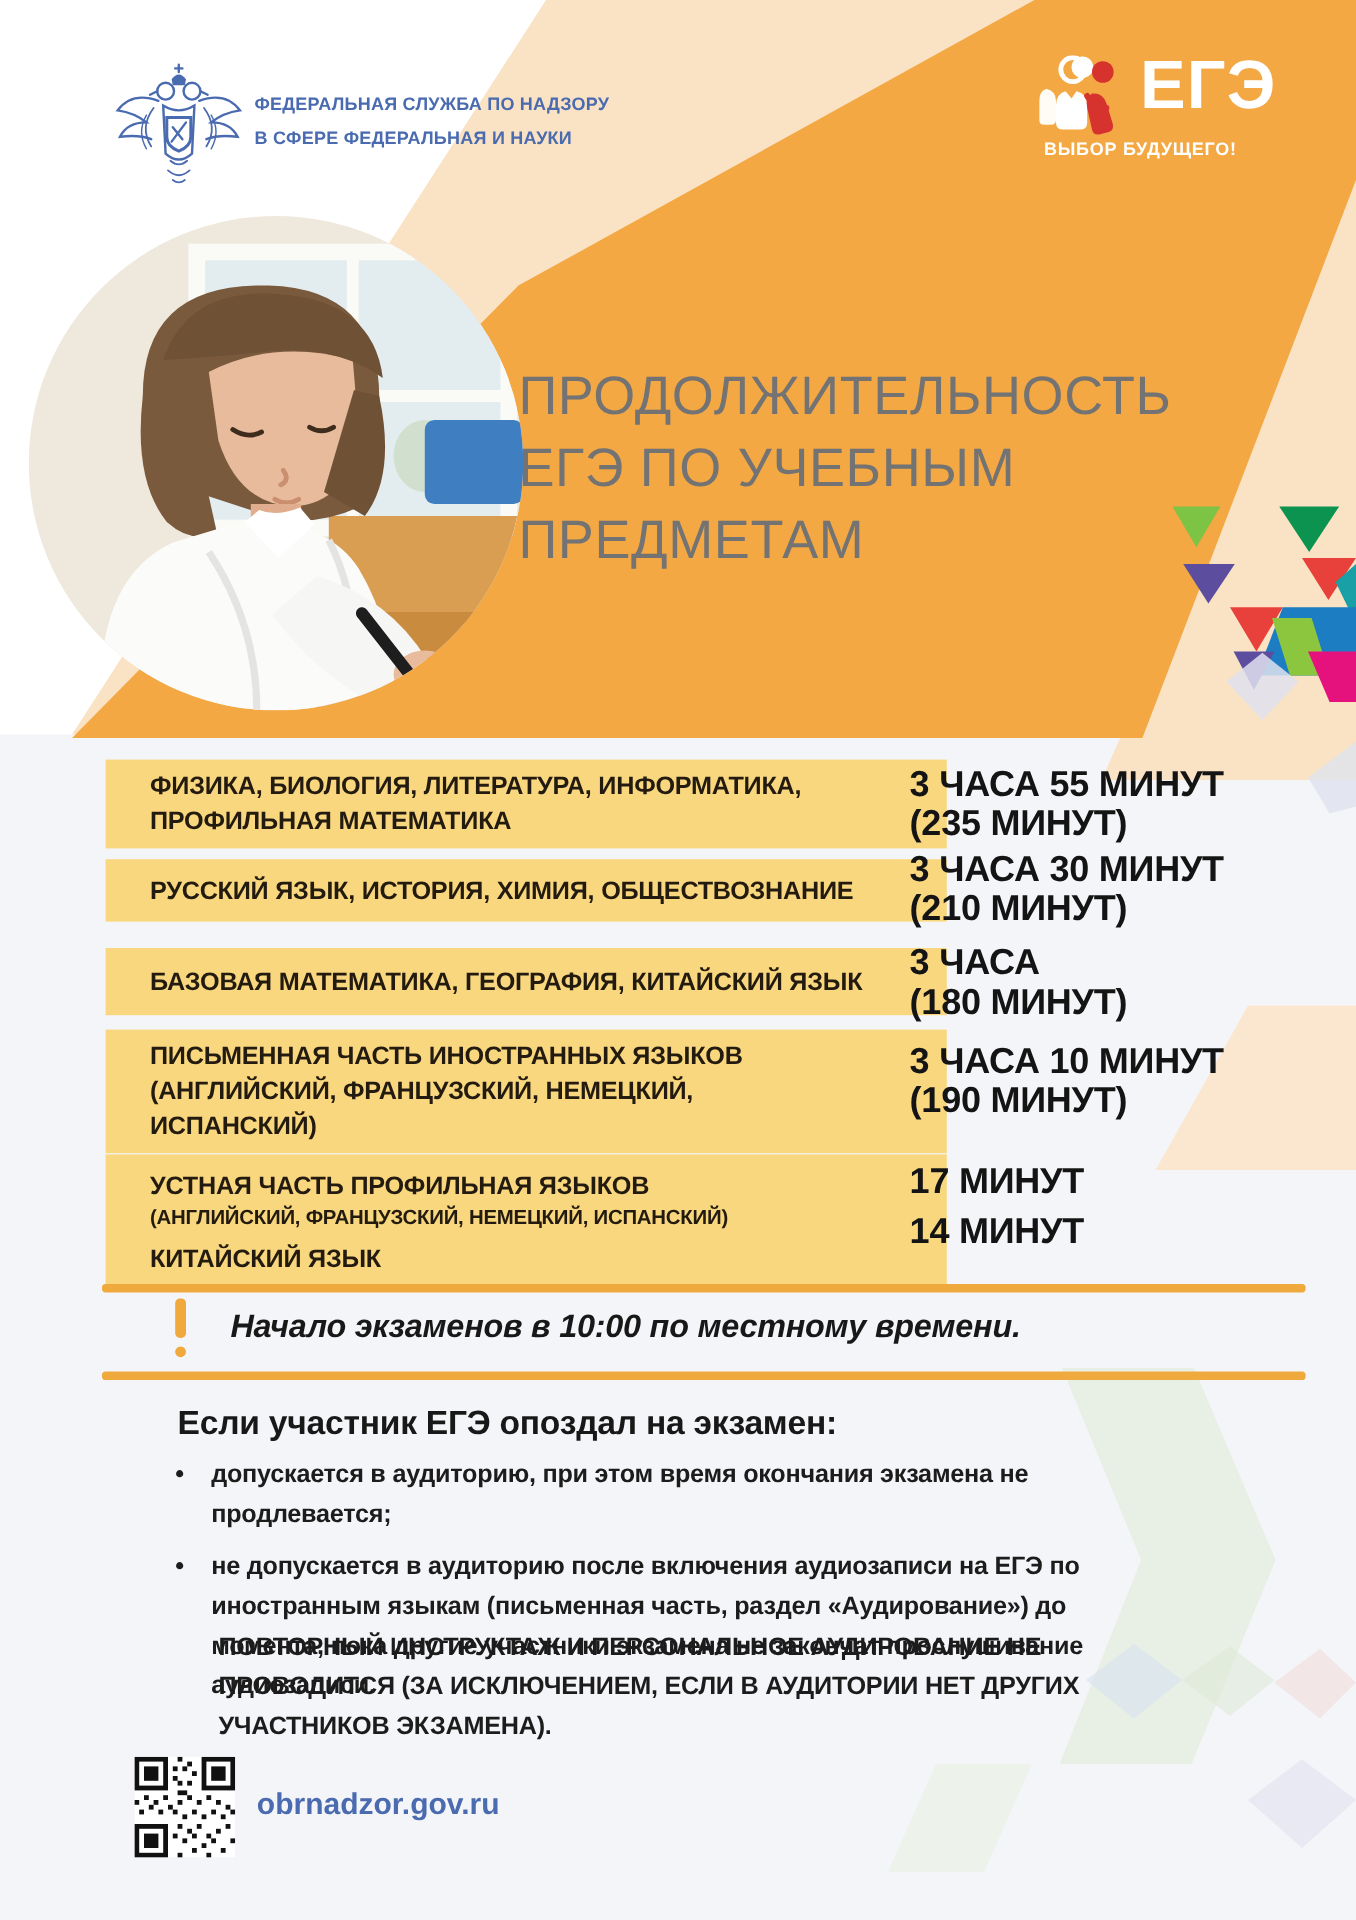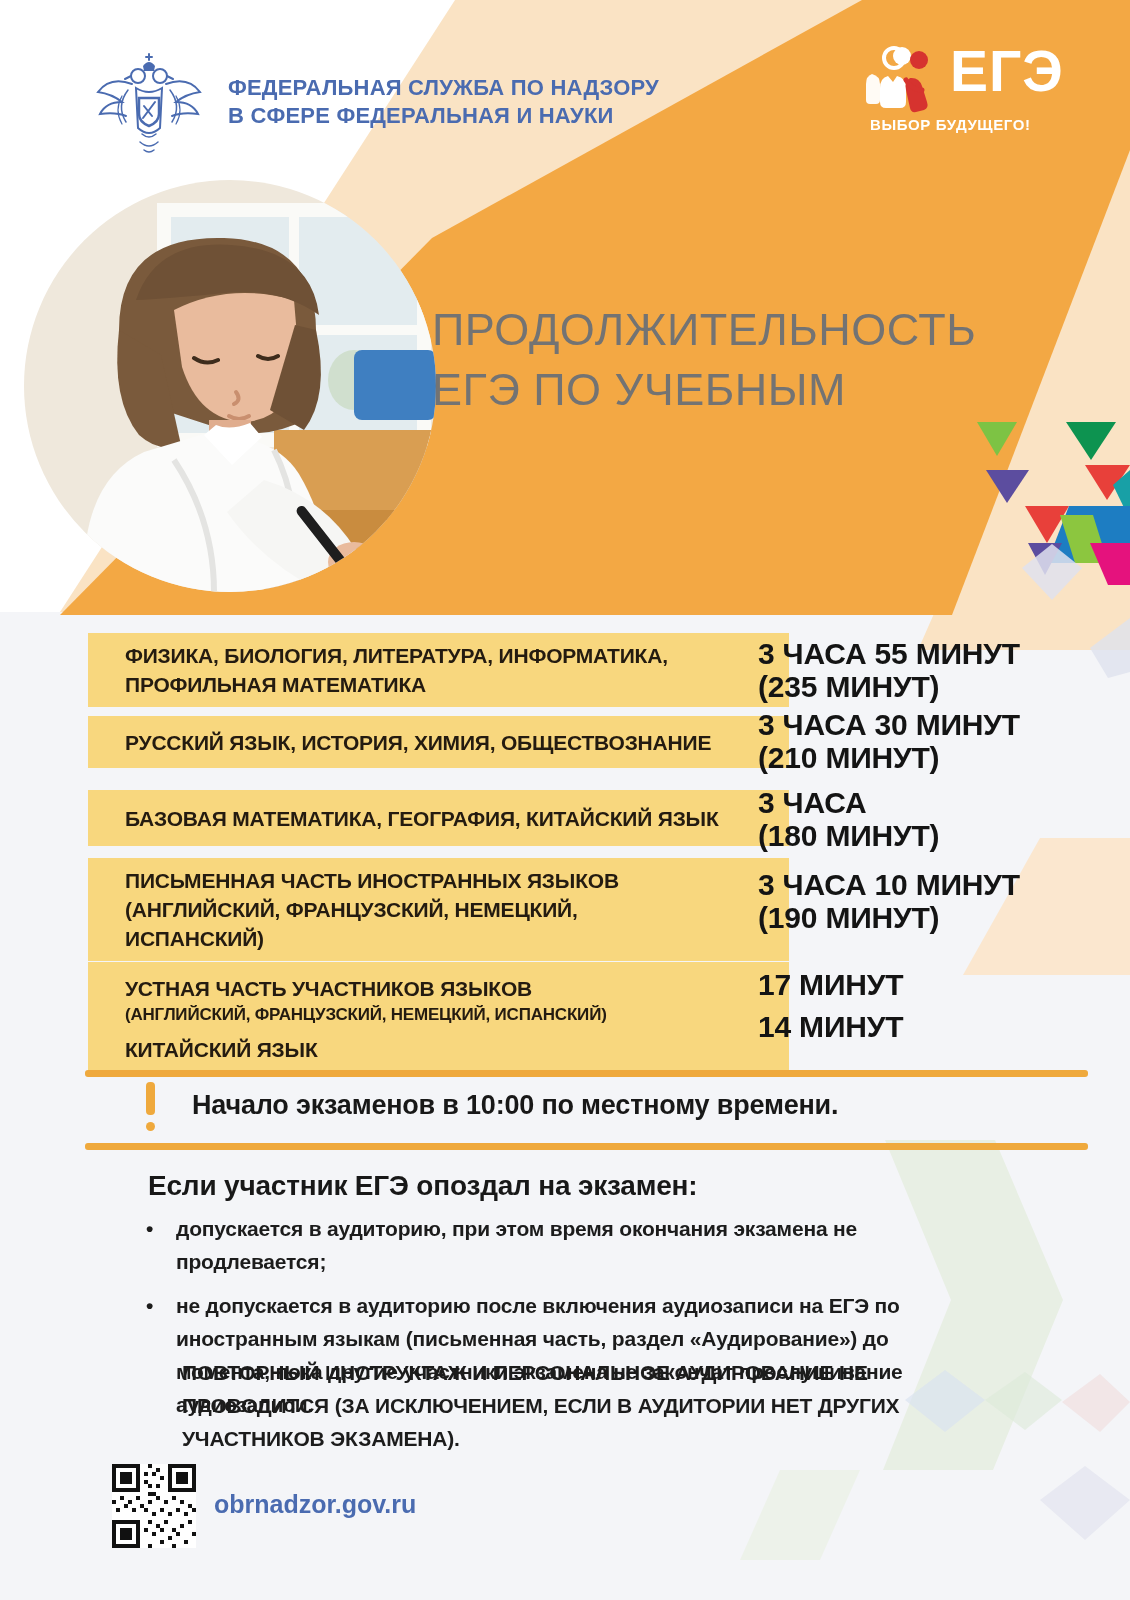--- a/index.html
+++ b/index.html
@@ -4,21 +4,21 @@
 <style>
   html,body{margin:0;padding:0;background:#e9eaee;}
   .poster{
     position:relative;width:1130px;height:1600px;overflow:hidden;
     background:#ffffff;
     font-family:"Liberation Sans","DejaVu Sans",sans-serif;
     -webkit-font-smoothing:antialiased;
   }
   .abs{position:absolute;}
   
-  .agency-text{left:228px;top:74px;font-size:22px;line-height:28px;font-weight:bold;
+  .agency-text{left:212px;top:74px;font-size:15px;line-height:28px;font-weight:bold;
     color:#4a6bb0;letter-spacing:.2px;}
   .ege-logo{left:862px;top:44px;width:250px;height:100px;color:#fff;}
   .ege-word{position:absolute;left:88px;top:-6px;font-size:57px;font-weight:bold;letter-spacing:1px;}
   .ege-tagline{position:absolute;left:8px;top:72px;font-size:15px;font-weight:bold;
     letter-spacing:.6px;white-space:nowrap;}
   
   .photo{left:24px;top:180px;width:412px;height:412px;border-radius:50%;overflow:hidden;z-index:3;}
   
   .title{left:432px;top:300px;z-index:3;color:#737373;font-size:45px;font-weight:normal;
     line-height:60px;letter-spacing:.5px;}
@@ -28,21 +28,21 @@
     font-size:21px;line-height:29px;letter-spacing:-.2px;}
   .time{left:758px;width:350px;z-index:3;color:#141414;font-weight:bold;font-size:30px;
     line-height:33px;letter-spacing:-.2px;}
   .oral-l2{font-size:17px;line-height:23px;}
   .oral-l3{margin-top:9px;}
   .subj2{display:block;max-width:475px;}
   
   .orange-line{left:85px;width:1003px;height:7px;background:#EFA93D;border-radius:3px;z-index:3;}
   .excl-bar{left:146px;top:1082px;width:9px;height:33px;background:#EFA93D;border-radius:4px;z-index:3;}
   .excl-dot{left:146px;top:1122px;width:9px;height:9px;background:#EFA93D;border-radius:50%;z-index:3;}
-  .notice{left:192px;top:1090px;font-size:27px;font-weight:bold;color:#181818;z-index:3;letter-spacing:-.2px;}
+  .notice{left:192px;top:1090px;font-size:27px;font-weight:bold;color:#181818;z-index:3;letter-spacing:-.2px;font-style:italic;}
   
   .late-heading{left:148px;top:1170px;font-size:28px;font-weight:bold;color:#181818;z-index:3;letter-spacing:-.2px;}
   .bullets{left:146px;top:1212px;width:760px;z-index:3;}
   .bullet{display:flex;gap:18px;margin-bottom:11px;font-size:21px;font-weight:bold;
     color:#1c1c1c;line-height:33px;letter-spacing:-.2px;}
   .bullet .dot{flex:0 0 12px;}
   .late-note{left:182px;top:1356px;width:830px;font-size:21px;font-weight:bold;color:#1c1c1c;
     line-height:33px;letter-spacing:-.2px;z-index:3;}
   
   .qr{left:112px;top:1464px;width:84px;height:84px;z-index:3;}
@@ -163,20 +163,21 @@
 
       <path d="M240,300 q60,18 92,70 l-34,42 q-60,-30 -95,-80 Z" fill="#F6F6F4"></path>
       <ellipse cx="330" cy="382" rx="26" ry="20" fill="#E9BB9D"></ellipse>
       <rect x="296" y="318" width="10" height="86" rx="5" fill="#1E1E1E" transform="rotate(-38 301 361)"></rect>
     </svg>
   </div>
 
   <div class="abs title">
     <div>ПРОДОЛЖИТЕЛЬНОСТЬ</div>
     <div>ЕГЭ ПО УЧЕБНЫМ</div>
+    <div>ПРЕДМЕТАМ</div>
   </div>
 
   <div class="abs row-box" style="top:633px;min-height:68px;">
     <span>ФИЗИКА, БИОЛОГИЯ, ЛИТЕРАТУРА, ИНФОРМАТИКА, ПРОФИЛЬНАЯ МАТЕМАТИКА</span>
   </div>
   <div class="abs time" style="top:637px;">
     <div>3 ЧАСА 55 МИНУТ</div>
     <div>(235 МИНУТ)</div>
   </div>
 
@@ -202,21 +203,21 @@
       <span class="subj2">(АНГЛИЙСКИЙ, ФРАНЦУЗСКИЙ, НЕМЕЦКИЙ, ИСПАНСКИЙ)</span>
     </span>
   </div>
   <div class="abs time" style="top:868px;">
     <div>3 ЧАСА 10 МИНУТ</div>
     <div>(190 МИНУТ)</div>
   </div>
 
   <div class="abs row-box" style="top:962px;min-height:104px;align-items:flex-start;padding-top:12px;">
     <span>
-      <span style="display:block;">УСТНАЯ ЧАСТЬ УЧАСТНИКОВ ЯЗЫКОВ</span>
+      <span style="display:block;">УСТНАЯ ЧАСТЬ ПРОФИЛЬНАЯ ЯЗЫКОВ</span>
       <span class="oral-l2" style="display:block;">(АНГЛИЙСКИЙ, ФРАНЦУЗСКИЙ, НЕМЕЦКИЙ, ИСПАНСКИЙ)</span>
       <span class="oral-l3" style="display:block;">КИТАЙСКИЙ ЯЗЫК</span>
     </span>
   </div>
   <div class="abs time" style="top:968px;">
     <div>17 МИНУТ</div>
   </div>
   <div class="abs time" style="top:1010px;">
     <div>14 МИНУТ</div>
   </div>

